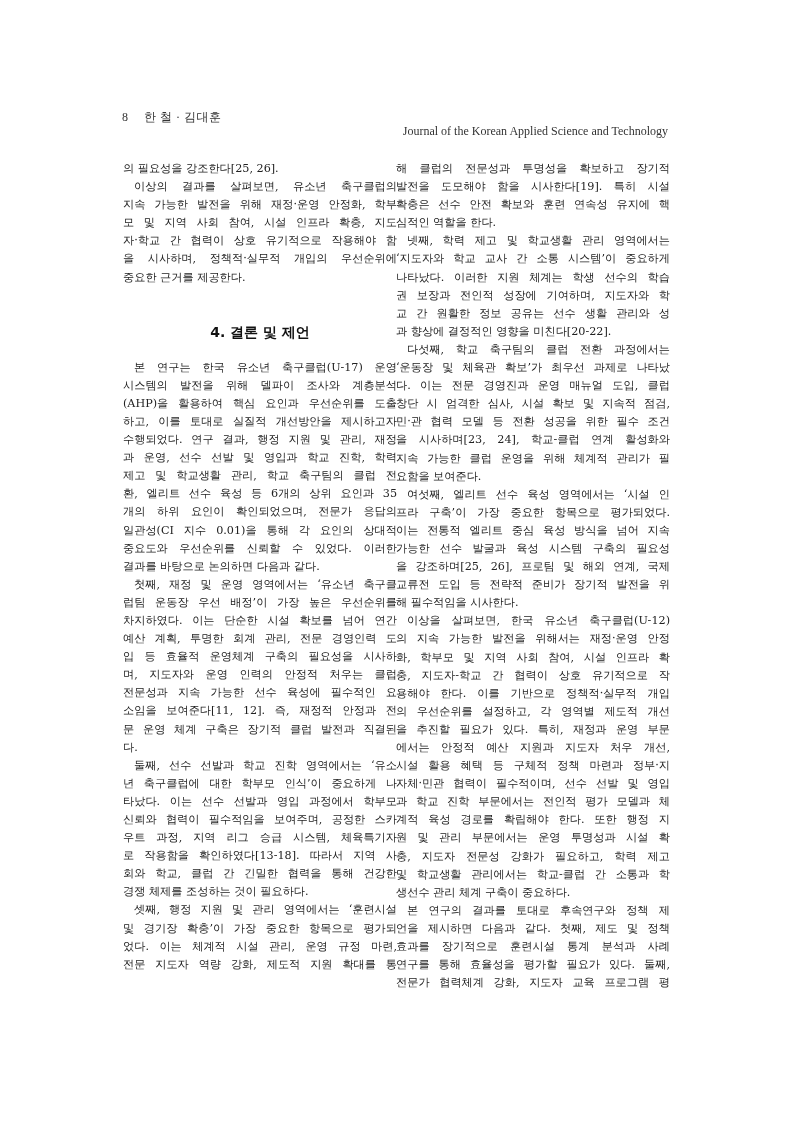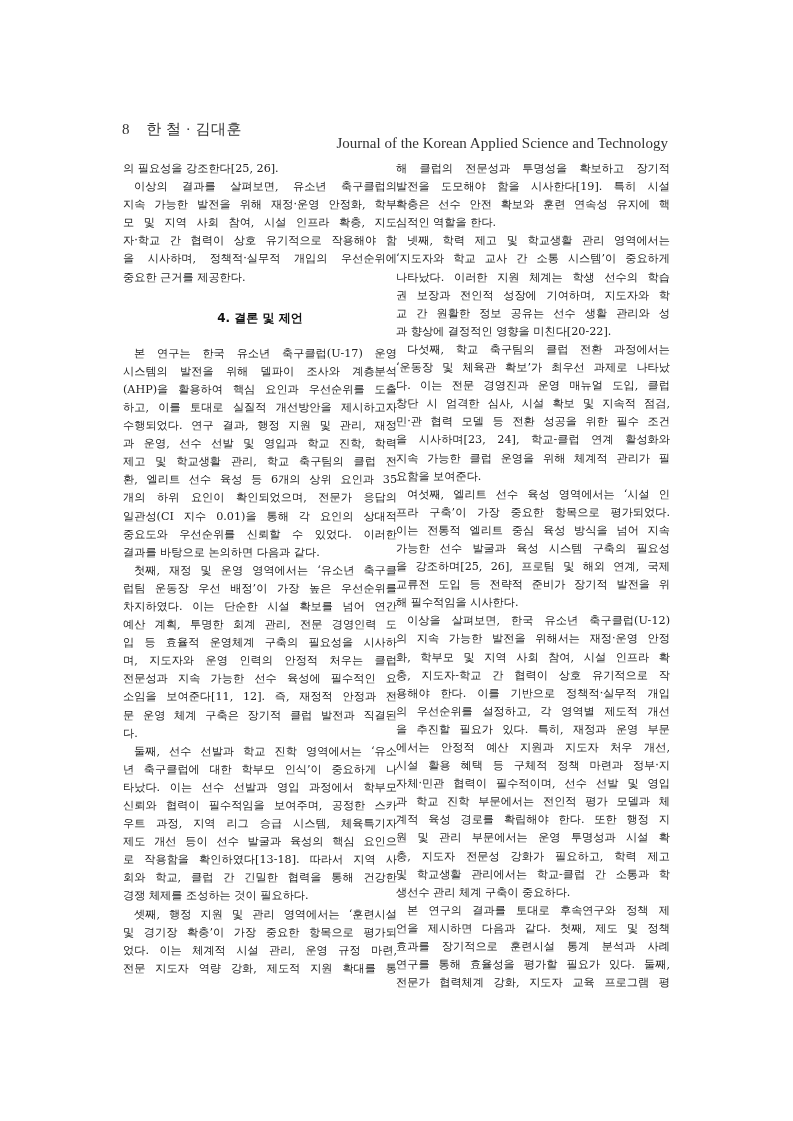--- a/index.html
+++ b/index.html
@@ -1,38 +1,38 @@
 <!DOCTYPE html>
 <html><head>
   <meta charset="utf-8">
   <style>
     html, body { margin: 0; padding: 0; background: #ffffff; }
     body { width: 793px; height: 1121px; position: relative; overflow: hidden; color: #1a1a1a; }
     .page { position: absolute; left: 0; top: 0; width: 793px; height: 1121px; }
     .running-head {
-      position: absolute; top: 120px; left: 122px; width: 546px; height: 14px;
-      font-family: "Liberation Serif", serif; font-size: 15px; color: #333;
+      position: absolute; top: 109px; left: 122px; width: 546px; height: 14px;
+      font-family: "Liberation Serif", serif; font-size: 12px; color: #333;
     }
     .rh-left { position: absolute; left: 0; top: 0; letter-spacing: 0.5px; }
     .rh-left .pn { margin-right: 12px; }
     .rh-right { position: absolute; right: 0; top: 0; font-style: normal; margin-top: 15px; }
     .col {
       position: absolute; top: 160px; width: 274px;
       font-family: "DejaVu Serif", serif; font-size: 11.2px; line-height: 18.1px;
       color: #222; text-align: justify; text-align-last: justify;
     }
     .col-left { left: 123px; }
     .col-right { left: 396px; }
     .line { display: block; height: 18.1px; white-space: nowrap; overflow: visible; }
     .line.last { text-align-last: left; }
     .indent { padding-left: 11px; }
     .section-heading {
       display: block; height: 26px; line-height: 26px; text-align-last: center;
-      font-family: "DejaVu Sans", sans-serif; font-weight: bold; font-size: 12px; color: #111;
-      margin-top: 18px; margin-bottom: 14px;
+      font-family: "DejaVu Sans", sans-serif; font-weight: bold; font-size: 14px; color: #111;
+      margin-top: 32px; margin-bottom: 14px;
     }
     .folio {
       position: absolute; top: 973px; left: 0; width: 793px; text-align: center;
       font-family: "DejaVu Sans", sans-serif; font-size: 12px; color: #222;
     }
   </style>
 </head>
 <body>
 
 <div class="page">
@@ -77,21 +77,20 @@
         <span class="line">며, 지도자와 운영 인력의 안정적 처우는 클럽</span>
         <span class="line">전문성과 지속 가능한 선수 육성에 필수적인 요</span>
         <span class="line">소임을 보여준다[11, 12]. 즉, 재정적 안정과 전</span>
         <span class="line">문 운영 체계 구축은 장기적 클럽 발전과 직결된</span>
         <span class="line last">다.</span>
         <span class="line indent">둘째, 선수 선발과 학교 진학 영역에서는 ‘유소</span>
         <span class="line">년 축구클럽에 대한 학부모 인식’이 중요하게 나</span>
         <span class="line">타났다. 이는 선수 선발과 영입 과정에서 학부모</span>
         <span class="line">신뢰와 협력이 필수적임을 보여주며, 공정한 스카</span>
         <span class="line">우트 과정, 지역 리그 승급 시스템, 체육특기자</span>
-        <span class="line">제도 개선 등이 선수 발굴과 육성의 핵심 요인으</span>
         <span class="line">로 작용함을 확인하였다[13-18]. 따라서 지역 사</span>
         <span class="line">회와 학교, 클럽 간 긴밀한 협력을 통해 건강한</span>
         <span class="line last">경쟁 체제를 조성하는 것이 필요하다.</span>
         <span class="line indent">셋째, 행정 지원 및 관리 영역에서는 ‘훈련시설</span>
         <span class="line">및 경기장 확충’이 가장 중요한 항목으로 평가되</span>
         <span class="line">었다. 이는 체계적 시설 관리, 운영 규정 마련,</span>
         <span class="line">전문 지도자 역량 강화, 제도적 지원 확대를 통</span>
       </div>
   </div>
 

